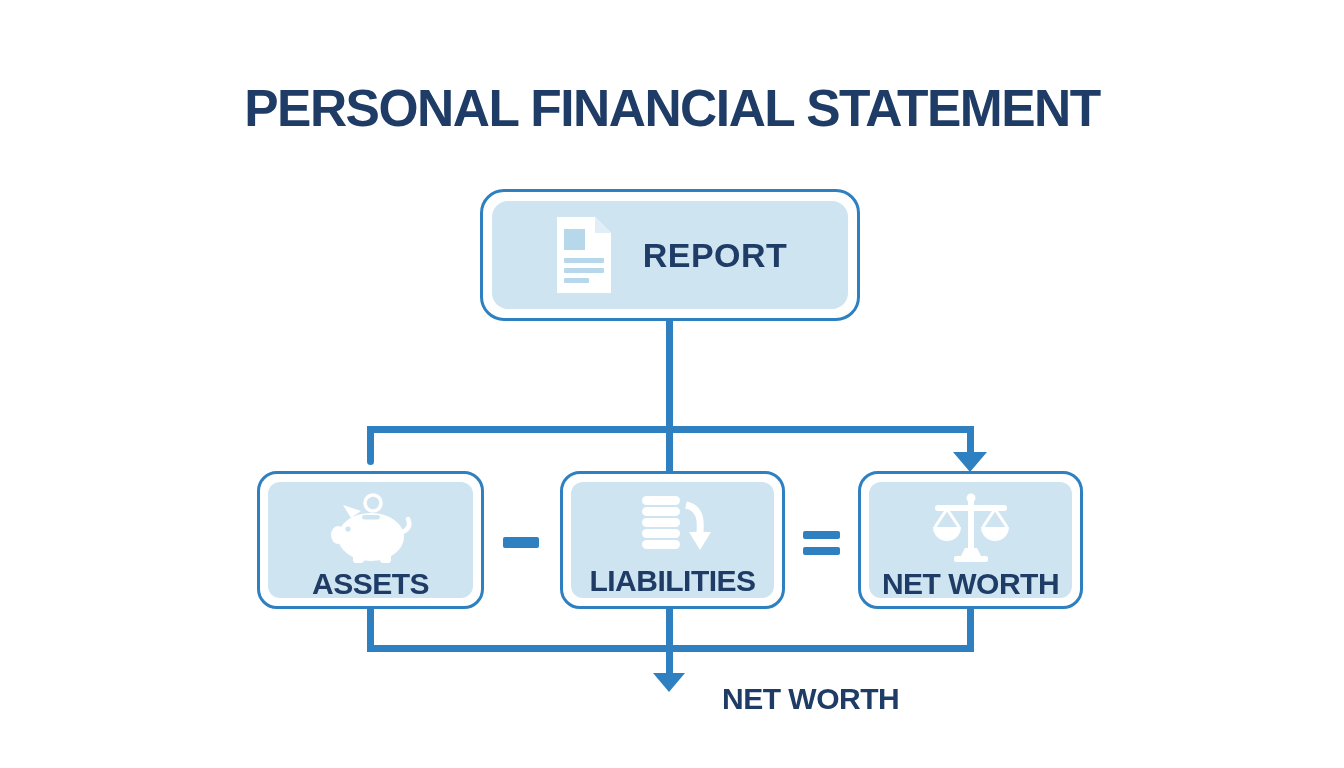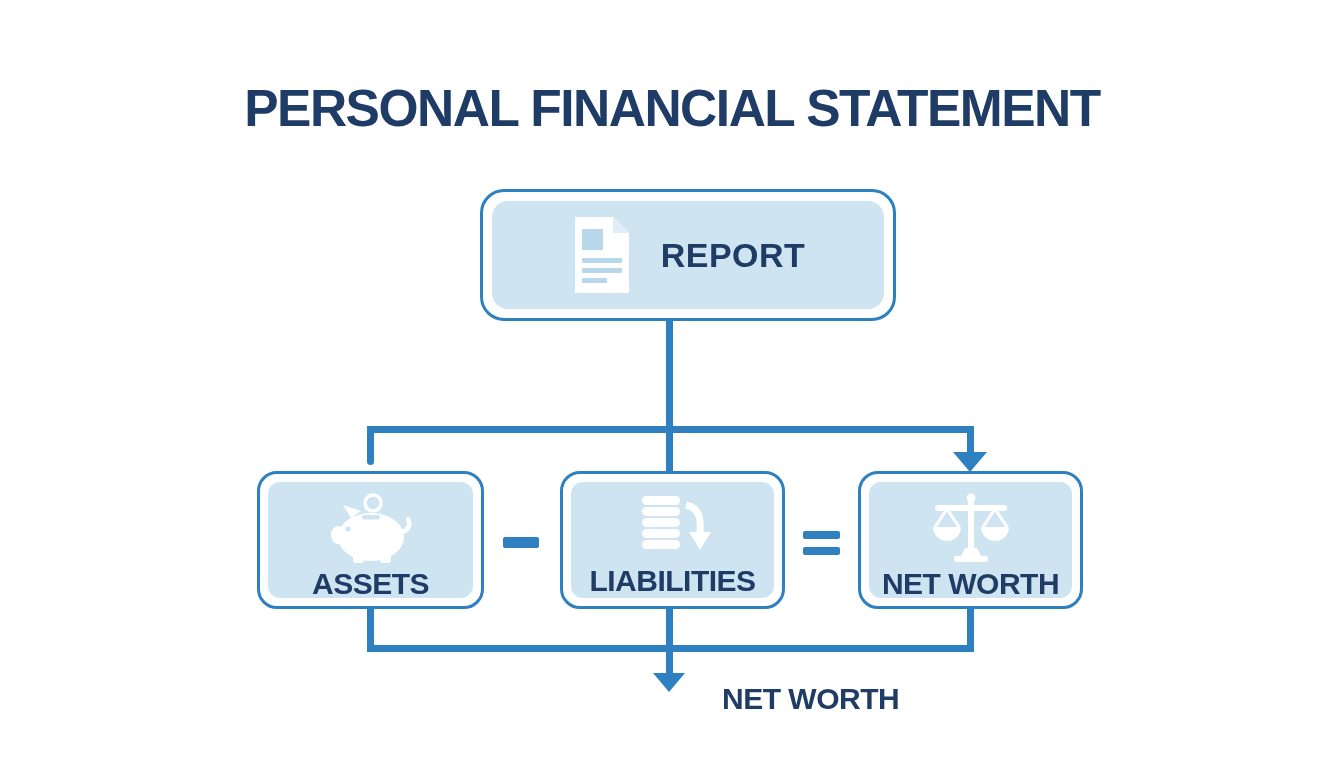--- a/index.html
+++ b/index.html
@@ -10,21 +10,21 @@
   .title{position:absolute;left:0;top:66px;width:1344px;text-align:center;
          font-size:52px;font-weight:800;letter-spacing:-1.5px;color:#1f3c66;
          line-height:52px;transform:scaleX(0.99);}
 
   
   .node{position:absolute;background:#ffffff;border:3px solid #2e80c1;
         box-sizing:border-box;}
   .node-inner{position:absolute;background:#cfe4f1;display:flex;
         align-items:center;justify-content:center;box-sizing:border-box;}
 
-  .report-node{left:480px;top:173px;width:416px;height:132px;border-radius:24px;}
+  .report-node{left:480px;top:173px;width:380px;height:132px;border-radius:24px;}
   .report-node .node-inner{inset:9px;border-radius:16px;flex-direction:row;gap:28px;}
   .report-label{font-size:34px;font-weight:800;color:#1e3c66;letter-spacing:0.5px;}
 
   .child-node{top:455px;height:138px;border-radius:20px;}
   .assets-node{left:257px;width:227px;}
   .liabilities-node{left:560px;width:225px;}
   .networth-node{left:858px;width:225px;}
   .child-node .node-inner{inset:8px;border-radius:12px;flex-direction:column;
         gap:4px;padding-top:12px;}
   .child-label{font-size:30px;font-weight:800;color:#1e3c66;letter-spacing:-0.5px;

